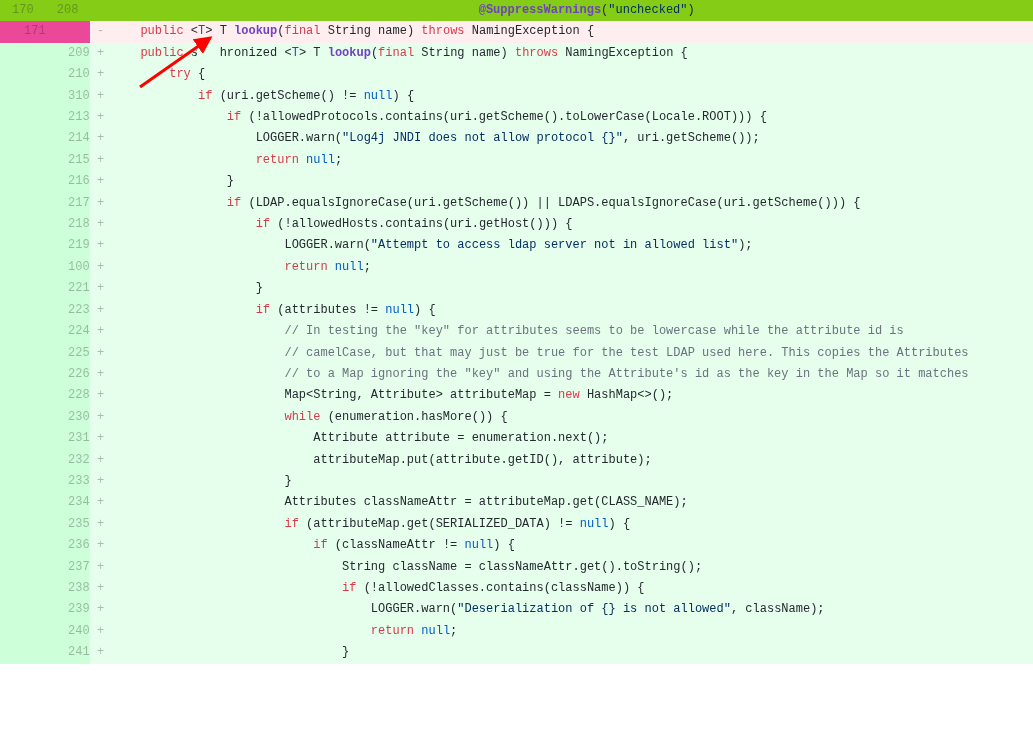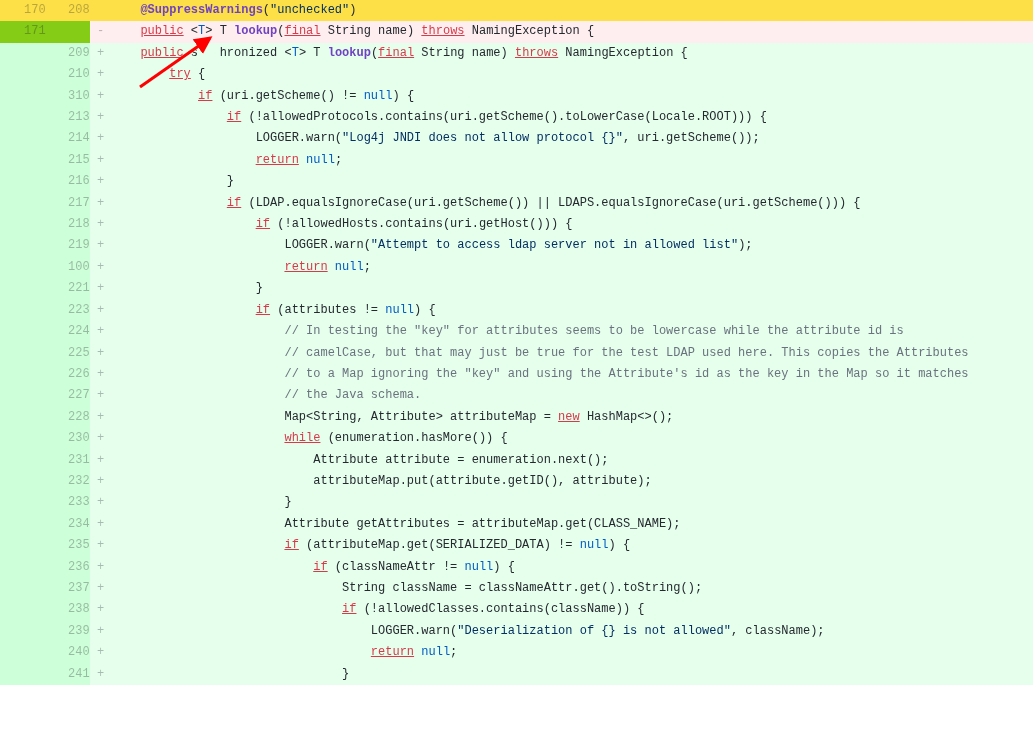--- a/index.html
+++ b/index.html
@@ -2,26 +2,26 @@
 <html><head>
 <meta charset="utf-8">
 <style>
   * { margin:0; padding:0; box-sizing:border-box; }
   body { font-family: "SFMono-Regular", Consolas, "Liberation Mono", Menlo, monospace; font-size:12px; line-height:21.4px; background:#fff; color:#24292e; width:1033px; }
   .diff-table { width:100%; border-collapse:collapse; }
   .diff-table td { vertical-align:top; padding:0; }
   .ln { width:44px; text-align:right; color:rgba(27,31,35,0.3); padding-right:10px; user-select:none; }
   .marker { width:22px; text-align:center; color:rgba(27,31,35,0.3); user-select:none; }
   .code { white-space:pre; padding-left:4px; }
-  tr.context .ln, tr.context .marker, tr.context .code { background:#fde047; }
-  tr.del .ln { background:#84cc16;padding-left:24px; }
+  tr.context .ln, tr.context .marker, tr.context .code { background:#84cc16;text-align:center; }
+  tr.del .ln { background:#ec4899;padding-left:24px; }
   tr.del .marker, tr.del .code { background:#ffeef0; }
   tr.add .ln { background:#cdffd8; }
   tr.add .marker, tr.add .code { background:#e6ffed; }
-  .k  { color:#d73a49;text-decoration:underline; } 
+  .k  { color:#d73a49; } 
   .fn { color:#6f42c1;font-weight:bold; } 
   .s  { color:#032f62; } 
   .c  { color:#6a737d; } 
   .cn { color:#005cc5; } 
   .arrow { position:absolute; left:135px; top:32px; width:82px; height:58px; pointer-events:none; }
 </style>
 </head>
 <body>
 
 <div style="position:relative">
@@ -130,26 +130,20 @@
           <td class="code"><span>                        </span><span class="c">// camelCase, but that may just be true for the test LDAP used here. This copies the Attributes</span></td>
         </tr>
         <tr class="add">
           <td class="ln"></td>
           <td class="ln">226</td>
           <td class="marker">+</td>
           <td class="code"><span>                        </span><span class="c">// to a Map ignoring the "key" and using the Attribute's id as the key in the Map so it matches</span></td>
         </tr>
         <tr class="add">
           <td class="ln"></td>
-          <td class="ln">227</td>
-          <td class="marker">+</td>
-          <td class="code"><span>                        </span><span class="c">// the Java schema.</span></td>
-        </tr>
-        <tr class="add">
-          <td class="ln"></td>
           <td class="ln">228</td>
           <td class="marker">+</td>
           <td class="code"><span>                        Map&lt;String, Attribute&gt; attributeMap = </span><span class="k">new</span><span> HashMap&lt;&gt;();</span></td>
         </tr>
         <tr class="add">
           <td class="ln"></td>
           <td class="ln">230</td>
           <td class="marker">+</td>
           <td class="code"><span>                        </span><span class="k">while</span><span> (enumeration.hasMore()) {</span></td>
         </tr>
@@ -168,21 +162,21 @@
         <tr class="add">
           <td class="ln"></td>
           <td class="ln">233</td>
           <td class="marker">+</td>
           <td class="code"><span>                        }</span></td>
         </tr>
         <tr class="add">
           <td class="ln"></td>
           <td class="ln">234</td>
           <td class="marker">+</td>
-          <td class="code"><span>                        Attribute getAttributes = attributeMap.get(CLASS_NAME);</span></td>
+          <td class="code"><span>                        Attributes classNameAttr = attributeMap.get(CLASS_NAME);</span></td>
         </tr>
         <tr class="add">
           <td class="ln"></td>
           <td class="ln">235</td>
           <td class="marker">+</td>
           <td class="code"><span>                        </span><span class="k">if</span><span> (attributeMap.get(SERIALIZED_DATA) != </span><span class="cn">null</span><span>) {</span></td>
         </tr>
         <tr class="add">
           <td class="ln"></td>
           <td class="ln">236</td>

